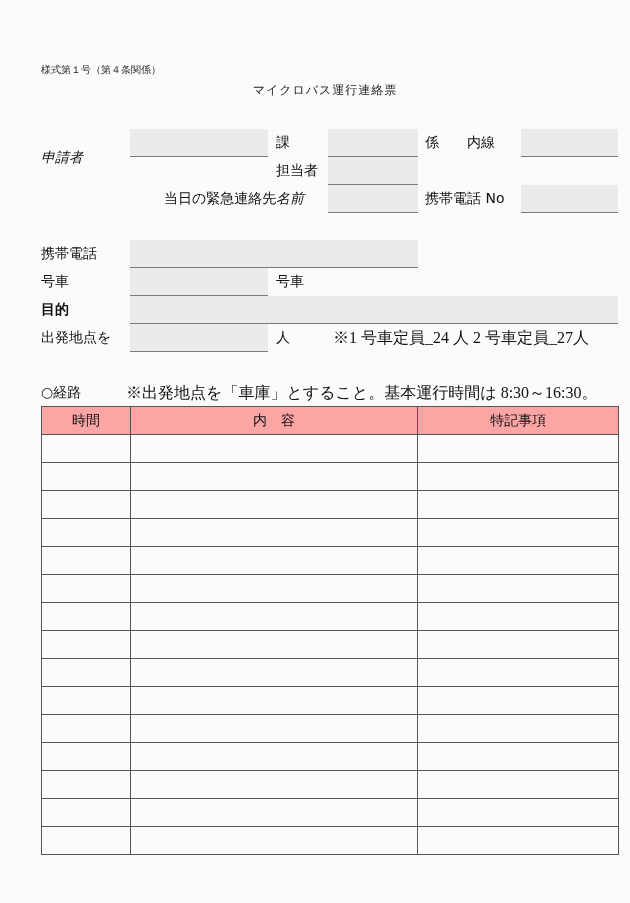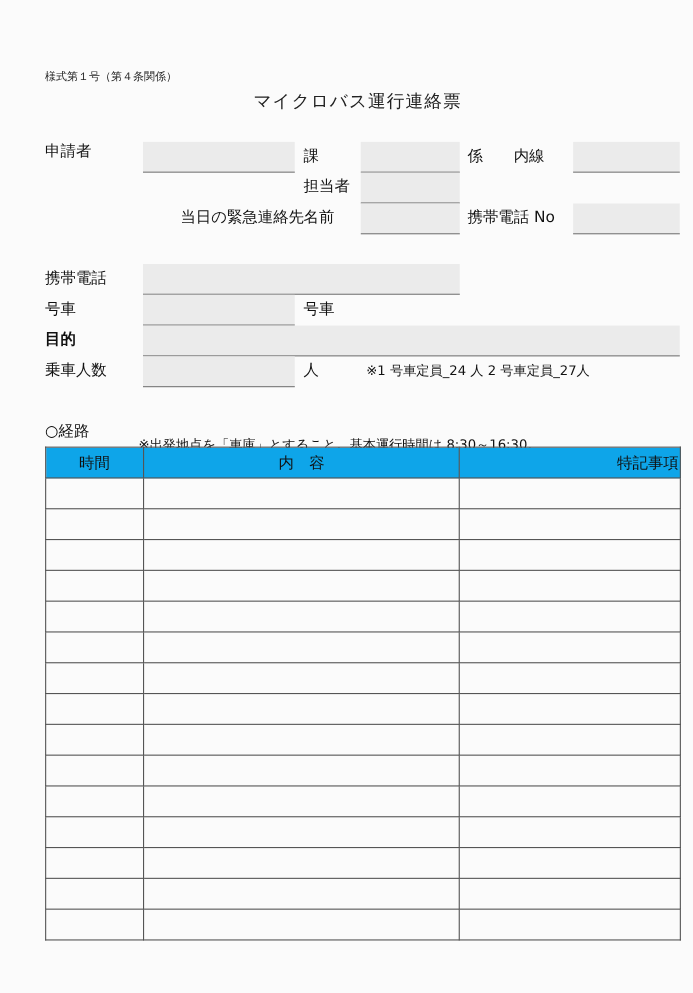--- a/index.html
+++ b/index.html
@@ -3,70 +3,70 @@
 <meta charset="utf-8">
 <style>
   html, body { margin:0; padding:0; }
   body {
     width:630px; height:903px; background:#fbfbfb; position:relative; overflow:hidden;
     font-family: "DejaVu Sans", sans-serif; color:#111;
   }
   .abs { position:absolute; }
   .form-no { left:41px; top:47px; font-family:"DejaVu Serif", serif; font-size:10px; color:#222;margin-top:16px; }
   .title { left:0; width:630px; top:82px; text-align:center; padding-left:20px; box-sizing:border-box;
-           font-family:"DejaVu Serif", serif; font-size:16px; letter-spacing:1px; color:#222; }
+           font-family:"DejaVu Serif", serif; font-size:12px; letter-spacing:1px; color:#222; }
   .lbl { font-size:14px; line-height:27px; height:27px; white-space:nowrap; }
   .field { background:#ebebeb; border-bottom:1px solid #7a7a7a; box-sizing:border-box; height:28px; }
-  .note { font-size:12px; line-height:27px; white-space:nowrap; }
+  .note { font-size:16px; line-height:27px; white-space:nowrap;font-family:Liberation Serif, serif; }
   table.route { position:absolute; left:41px; top:406px; width:578px; border-collapse:collapse; }
   table.route th, table.route td { border:1px solid #555; box-sizing:border-box; }
-  table.route th { background:#0ea5e9; font-weight:normal; font-size:14px; height:28px; }
+  table.route th { background:#fca5a5; font-weight:normal; font-size:14px; height:28px; }
   table.route td { height:28px; background:#fbfbfb; }
-  .c1 { width:89px; } .c2 { width:288px; } .c3 { width:201px;text-align:right; }
+  .c1 { width:89px; } .c2 { width:288px; } .c3 { width:201px; }
 </style>
 </head>
 <body>
 
 <div class="abs form-no">様式第１号（第４条関係）</div>
 <div class="abs title">マイクロバス運行連絡票</div>
 
-<div class="abs lbl" style="left:41px;top:125px;">申請者</div>
+<div class="abs lbl" style="left:41px;top:144px;font-style:italic;">申請者</div>
 <div class="abs field" style="left:130px;top:129px;width:138px;"><span></span></div>
 <div class="abs lbl" style="left:276px;top:129px;">課</div>
 <div class="abs field" style="left:328px;top:129px;width:90px;"><span></span></div>
 <div class="abs lbl" style="left:425px;top:129px;">係</div>
 <div class="abs lbl" style="left:467px;top:129px;">内線</div>
 <div class="abs field" style="left:521px;top:129px;width:97px;"><span></span></div>
 
 <div class="abs lbl" style="left:276px;top:157px;">担当者</div>
 <div class="abs field" style="left:328px;top:157px;width:90px;"><span></span></div>
 
 <div class="abs lbl" style="left:140px;top:185px;margin-left:24px;">当日の緊急連絡先</div>
-<div class="abs lbl" style="left:276px;top:185px;">名前</div>
+<div class="abs lbl" style="left:276px;top:185px;font-style:italic;">名前</div>
 <div class="abs field" style="left:328px;top:185px;width:90px;"><span></span></div>
 <div class="abs lbl" style="left:425px;top:185px;">携帯電話 No</div>
 <div class="abs field" style="left:521px;top:185px;width:97px;"><span></span></div>
 
 <div class="abs lbl" style="left:41px;top:240px;">携帯電話</div>
 <div class="abs field" style="left:130px;top:240px;width:288px;"><span></span></div>
 
 <div class="abs lbl" style="left:41px;top:268px;">号車</div>
 <div class="abs field" style="left:130px;top:268px;width:138px;"><span></span></div>
 <div class="abs lbl" style="left:276px;top:268px;">号車</div>
 
 <div class="abs lbl" style="left:41px;top:296px;font-weight:bold;">目的</div>
 <div class="abs field" style="left:130px;top:296px;width:488px;"><span></span></div>
 
-<div class="abs lbl" style="left:41px;top:324px;">乗車人数</div>
+<div class="abs lbl" style="left:41px;top:324px;">出発地点を</div>
 <div class="abs field" style="left:130px;top:324px;width:138px;"><span></span></div>
 <div class="abs lbl" style="left:276px;top:324px;">人</div>
 <div class="abs note" style="left:333px;top:324px;">※1 号車定員_24 人  2 号車定員_27人</div>
 
 <div class="abs lbl" style="left:41px;top:379px;">○経路</div>
-<div class="abs note" style="left:126px;top:379px;margin-top:12px;">※出発地点を「車庫」とすること。基本運行時間は 8:30～16:30。</div>
+<div class="abs note" style="left:126px;top:379px;">※出発地点を「車庫」とすること。基本運行時間は 8:30～16:30。</div>
 
 <table class="route">
   <thead>
     <tr>
       <th class="c1">時間</th>
       <th class="c2">内　容</th>
       <th class="c3">特記事項</th>
     </tr>
   </thead>
   <tbody id="route-body">

